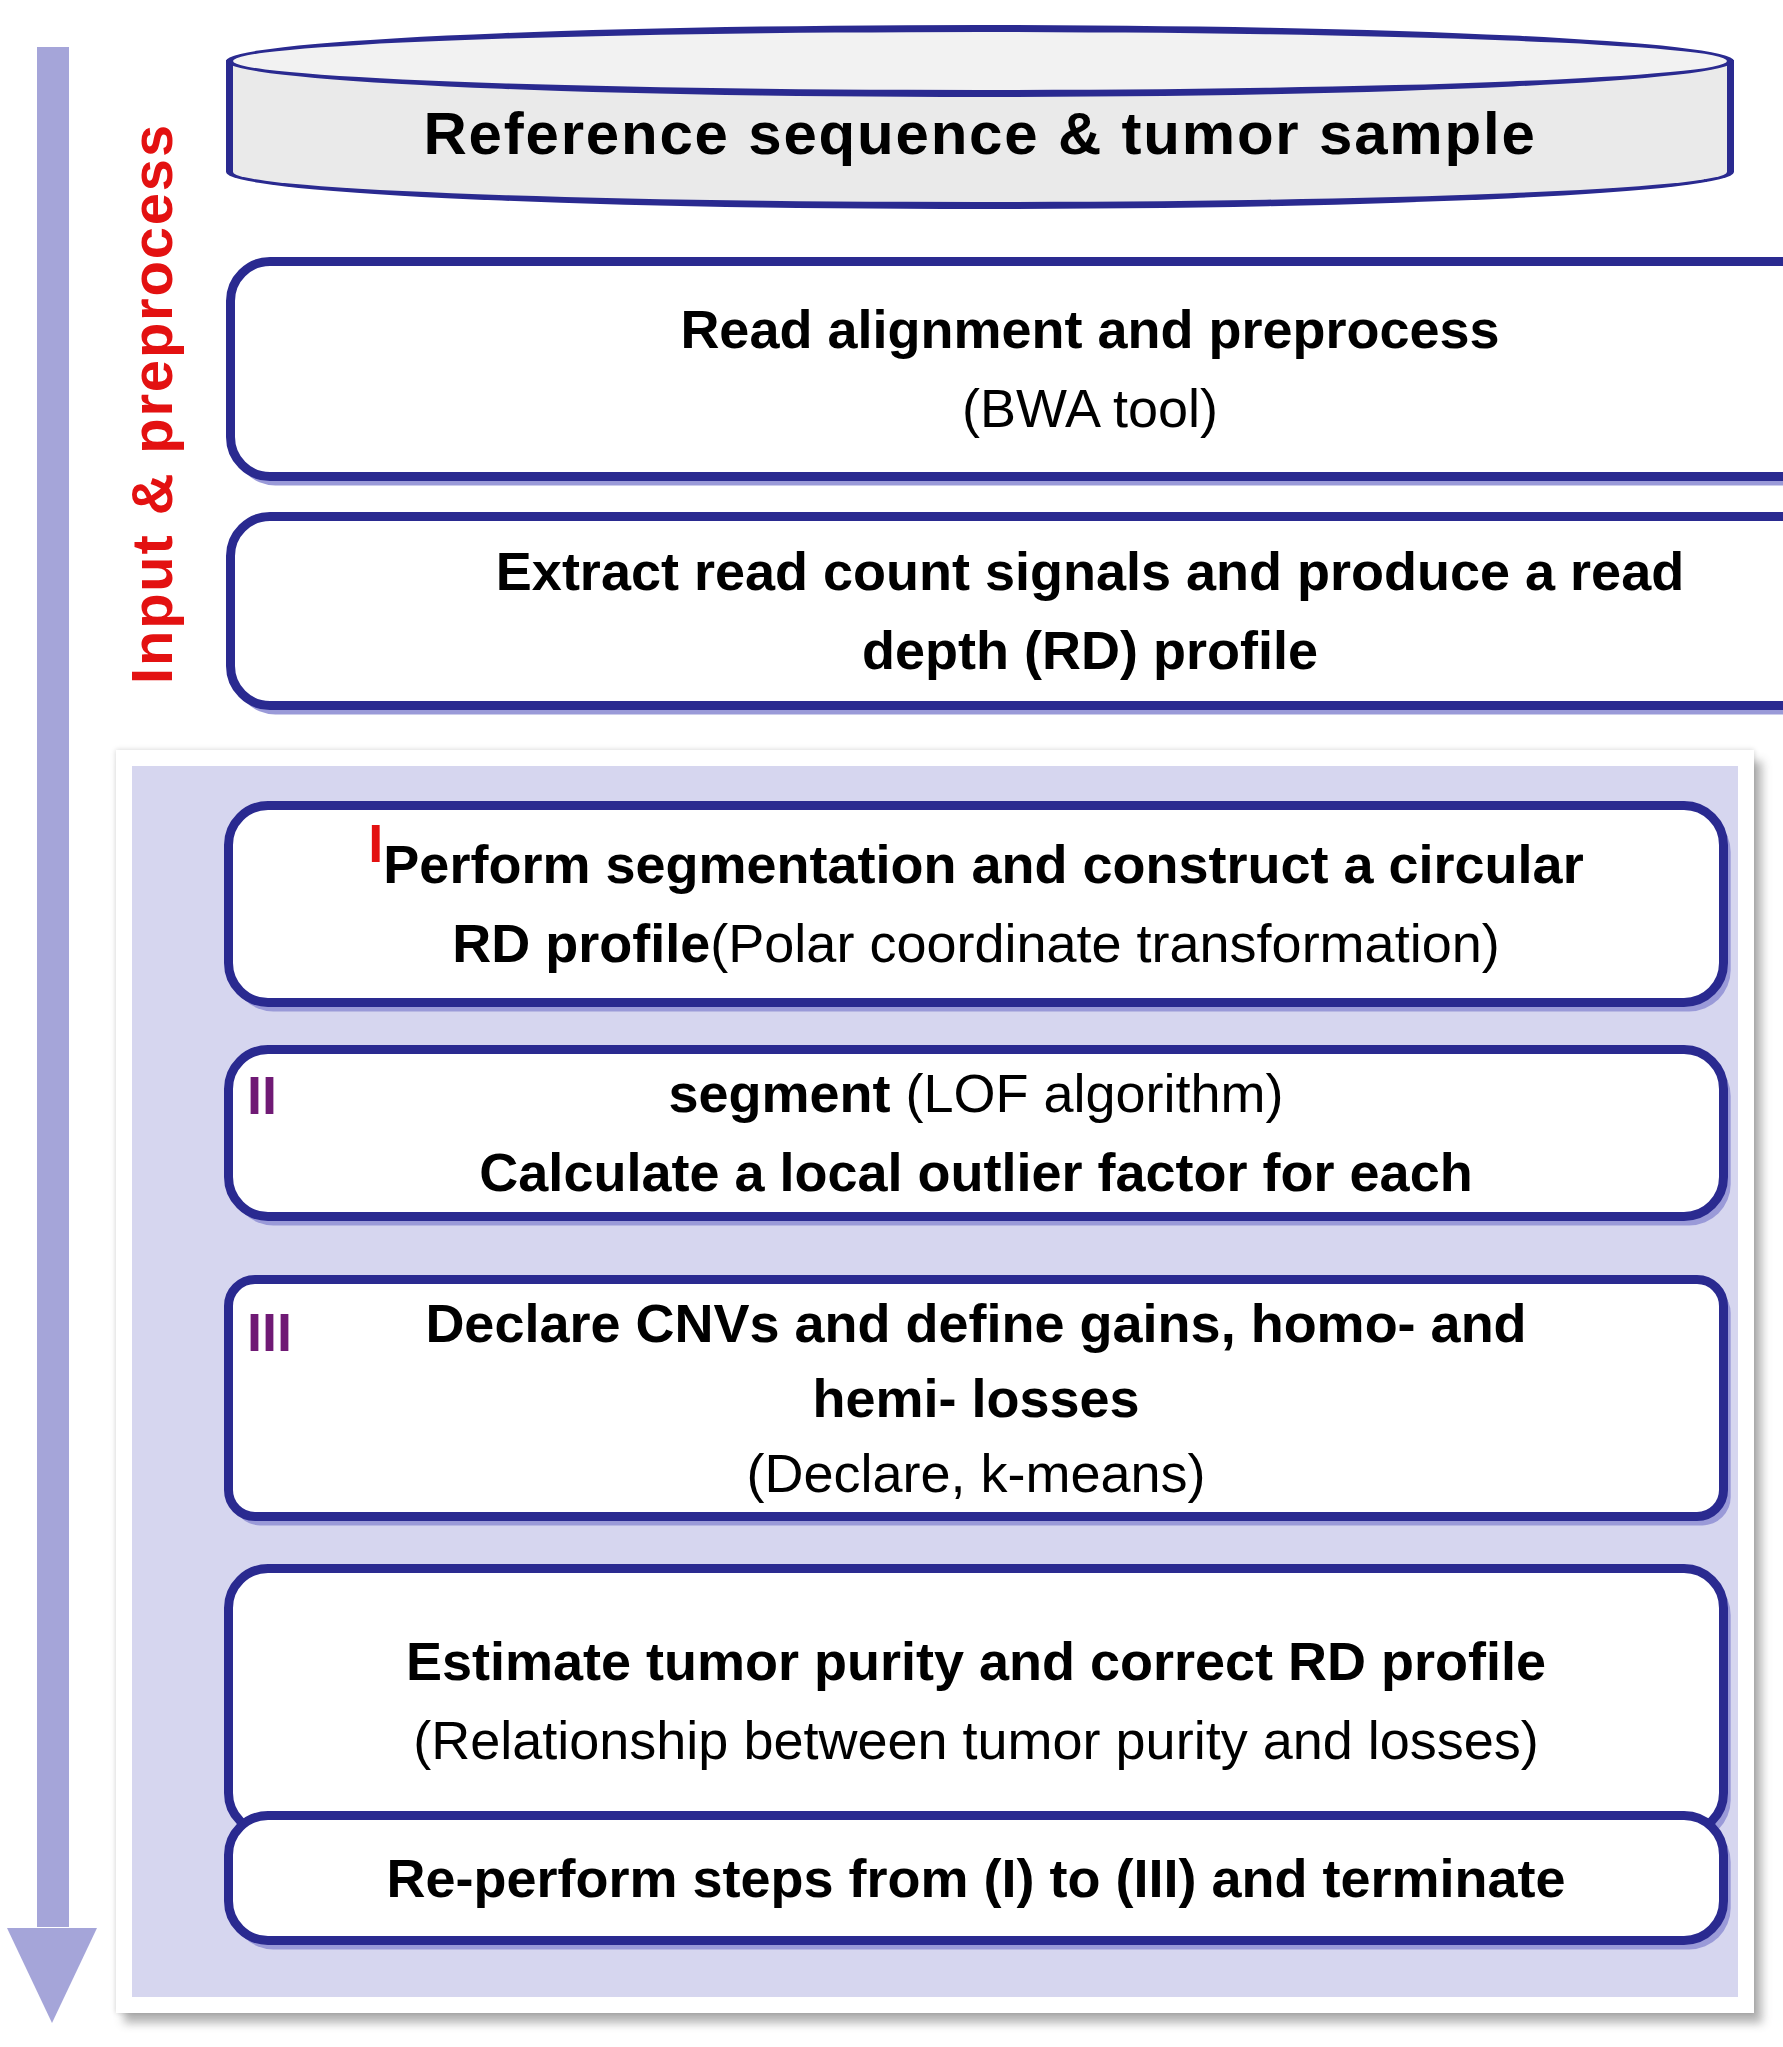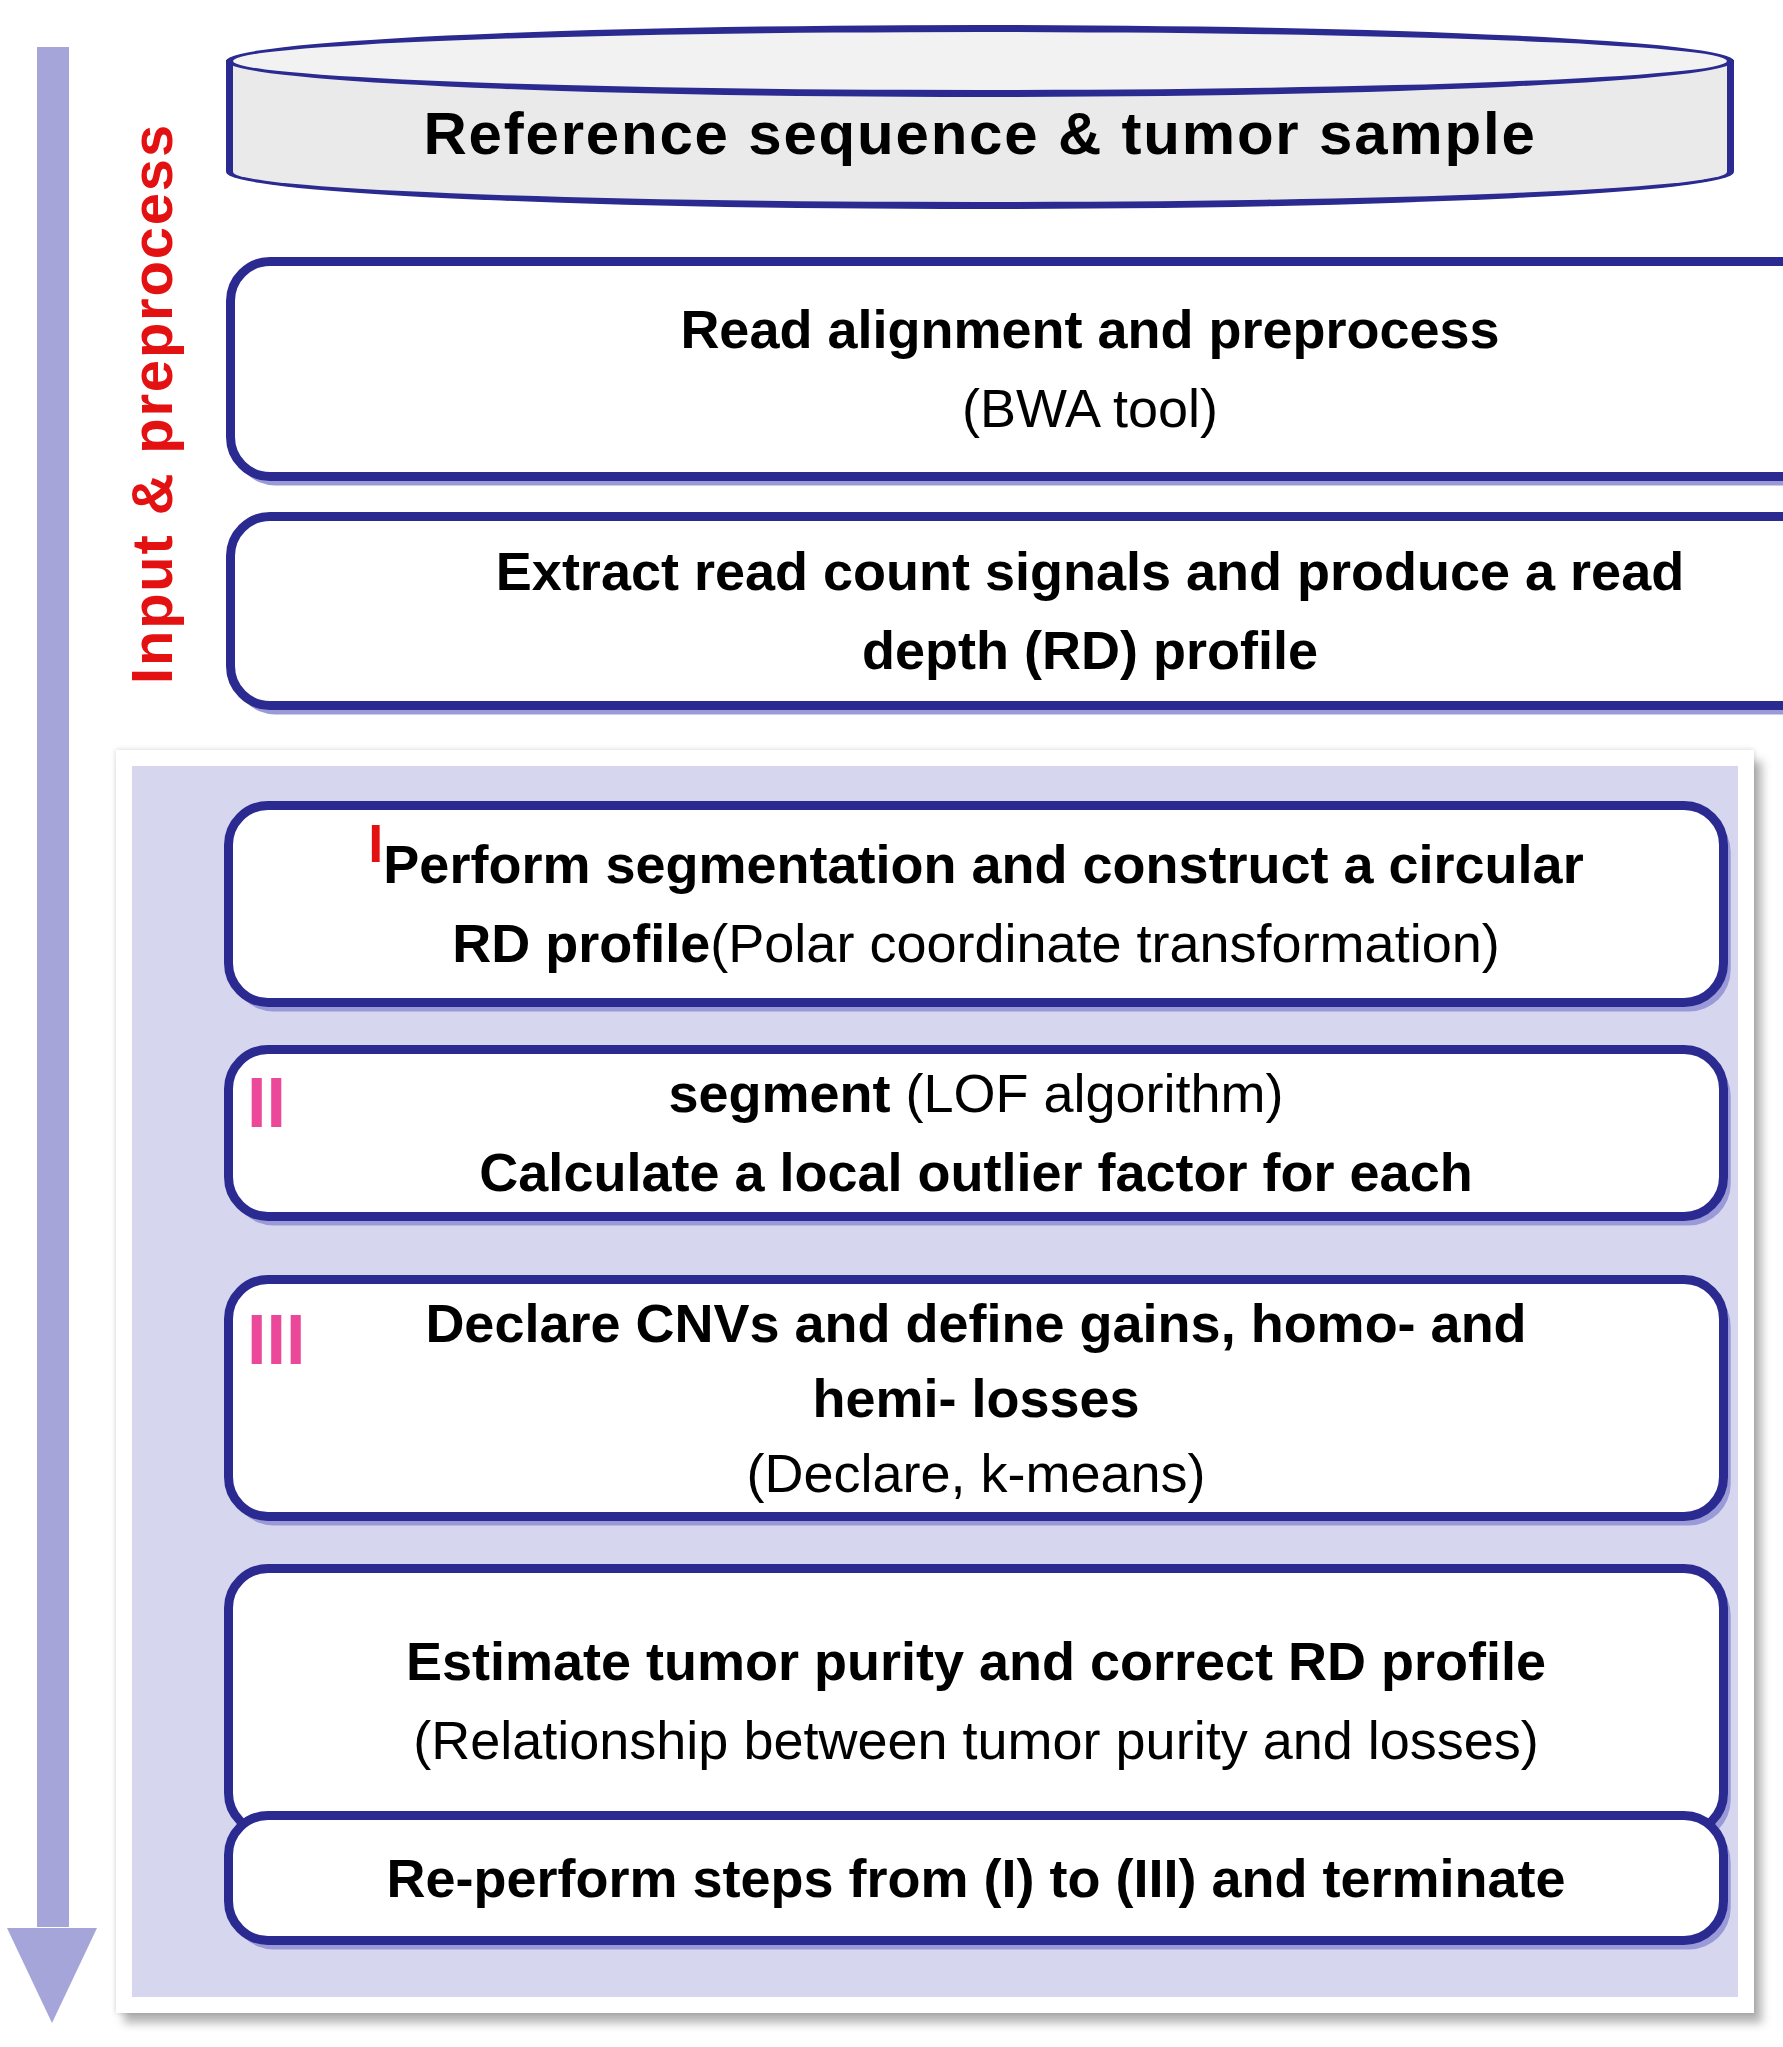--- a/index.html
+++ b/index.html
@@ -104,29 +104,29 @@
     width: 1638px; height: 1263px;
     background: #ffffff;
     box-shadow: 0 0 5.3px rgba(0,0,0,0.18), 8px 10.5px 8.8px rgba(90,90,90,0.45);
   }
   #panel-fill { position: absolute; inset: 16px; background: #d6d6ef; }
 
   
   .algo { left: 224px; width: 1504px; }
   #box-step1     { top: 801px;  height: 206px; }
   #box-step2     { top: 1045px; height: 176px; }
-  #box-step3     { top: 1275px; height: 246px; line-height: 75px; }
+  #box-step3     { top: 1275px; height: 246px; line-height: 75px; border-radius: 31px; }
   #box-estimate  { top: 1564px; height: 273px; }
   #box-reperform { top: 1811px; height: 134px; }
 
   .numeral {
     position: absolute;
-    color: #ec4899;
+    color: #701a75;
     font-weight: 700;
-    font-size: 70px;
+    font-size: 54px;
     line-height: 1;
     text-align: right;
   }
   #numeral-step2 { left: 14px; top: 14px; }
   #numeral-step3 { left: 14px; top: 21px; }
   .numeral-sup {
     position: relative;
     top: -21px;
     color: #e31111;
     font-weight: 700;

